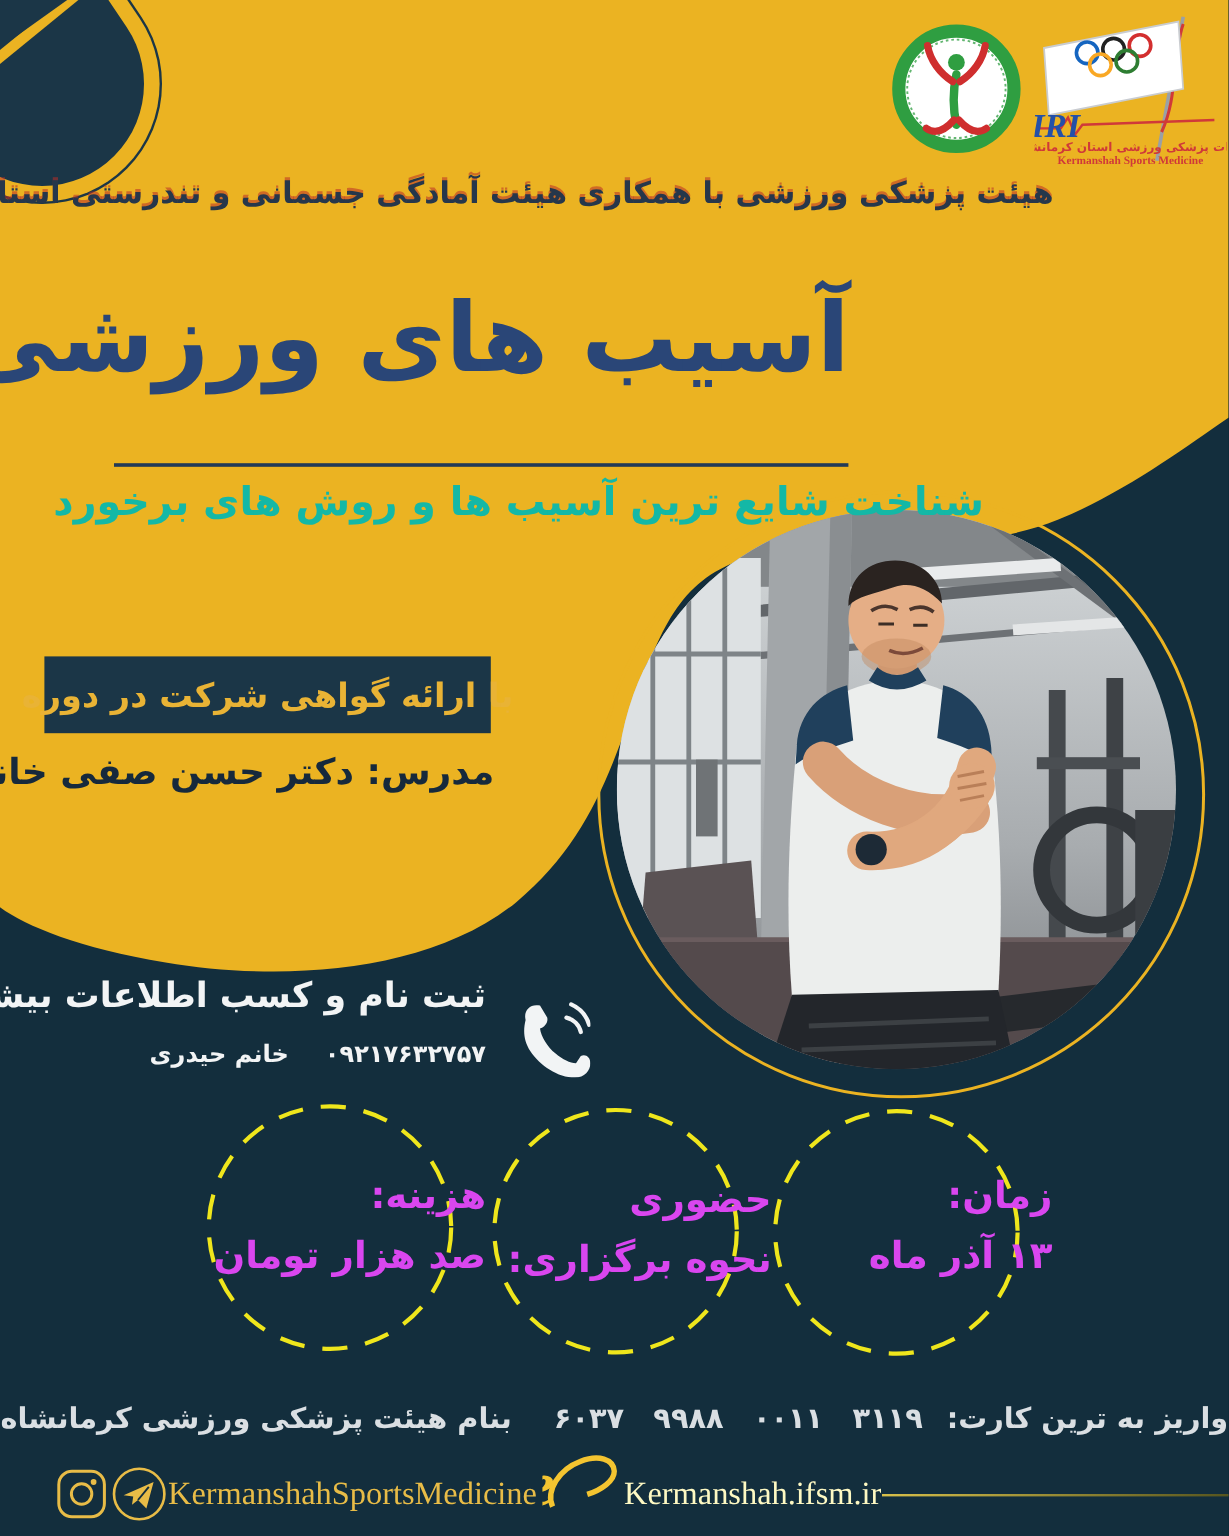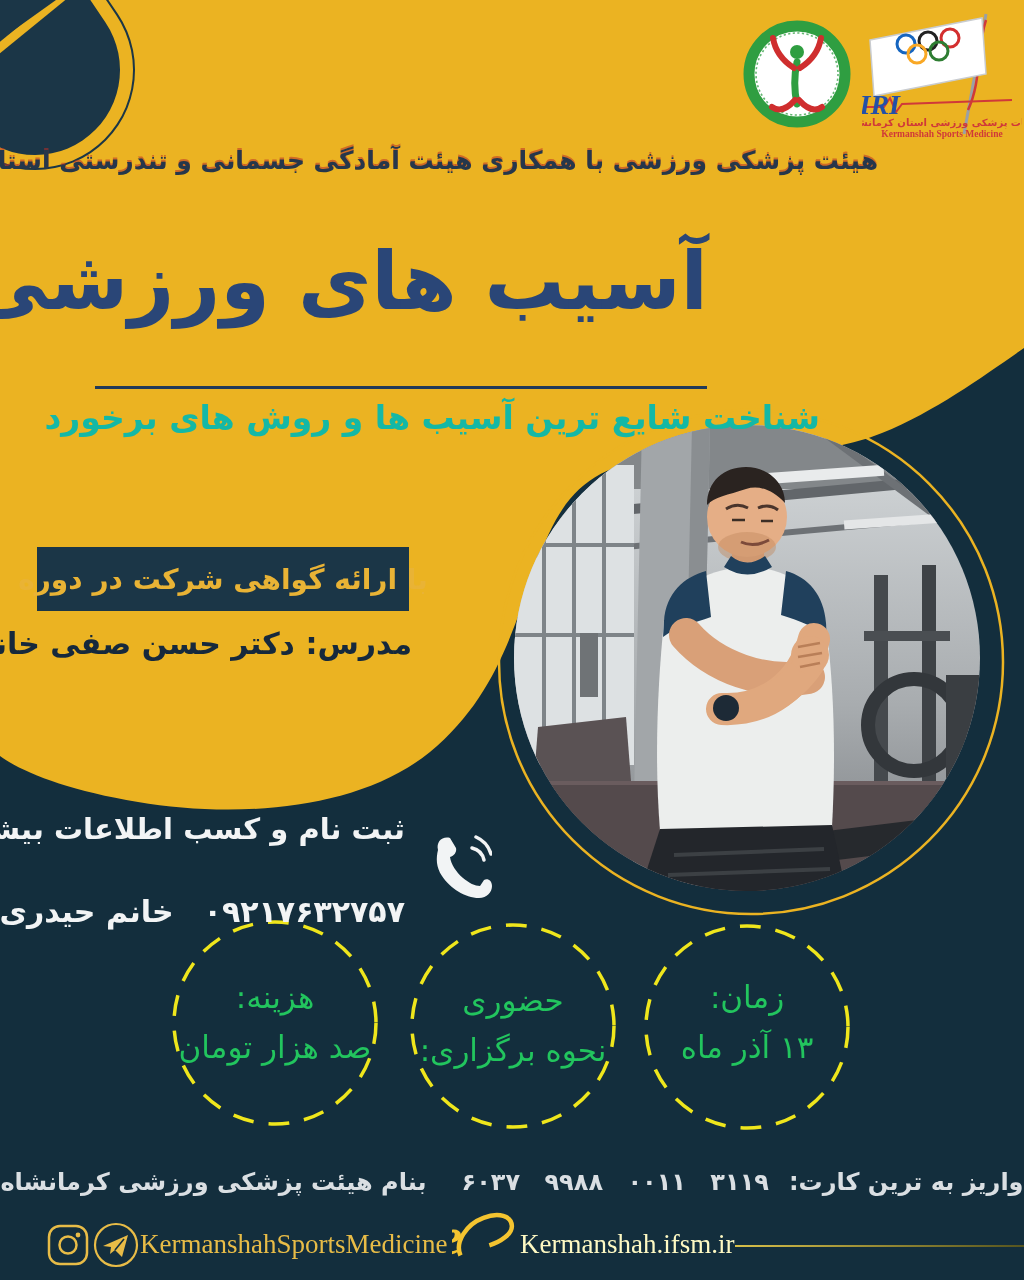--- a/index.html
+++ b/index.html
@@ -18,25 +18,25 @@
   #title-main{right:316px;top:234px;font-size:80px;font-weight:bold;color:#2a4677;z-index:3;line-height:1.2;}
   #title-underline{left:95px;top:386px;width:612px;height:3px;background:#223a58;z-index:3;}
   #title-sub{right:204px;top:398px;font-size:33px;font-weight:bold;color:#14b8a6;z-index:3;}
 
   #cert-badge{right:615px;top:547px;width:372px;height:64px;background:#1b3647;
               display:flex;align-items:center;justify-content:center;z-index:3;}
   #cert-badge span{font-size:28px;font-weight:bold;color:#e9b335;}
   #instructor{right:612px;top:626px;font-size:30px;font-weight:bold;color:#16293c;z-index:3;}
 
   #contact-heading{right:619px;top:812px;font-size:29px;font-weight:bold;color:#f2f4f5;z-index:3;}
-  #contact-line{right:619px;top:866px;font-size:30px;font-weight:bold;color:#f2f4f5;z-index:3;margin-top:28px;}
+  #contact-line{right:619px;top:866px;font-size:20px;font-weight:bold;color:#f2f4f5;z-index:3;}
   #contact-line .num{direction:ltr;unicode-bidi:embed;margin-left:30px;}
   #phone-icon{left:430px;top:832px;z-index:3;}
 
-  .circle-label{width:260px;text-align:center;z-index:3;color:#22c55e;font-weight:normal;
+  .circle-label{width:260px;z-index:3;color:#d946ef;font-weight:bold;
                 font-size:31px;line-height:50px;}
   #circle-time{left:617px;top:972px;}
   #circle-mode{left:383px;top:975px;}
   #circle-cost{left:145px;top:972px;}
 
   #payment-line{left:0;top:1168px;width:1024px;text-align:center;font-size:24px;font-weight:bold;
                 color:#dadfe3;z-index:3;direction:rtl;white-space:nowrap;}
   #payment-line .seg{margin-left:20px;}
   #payment-line .card{direction:ltr;unicode-bidi:embed;word-spacing:16px;margin-left:35px;}
 

